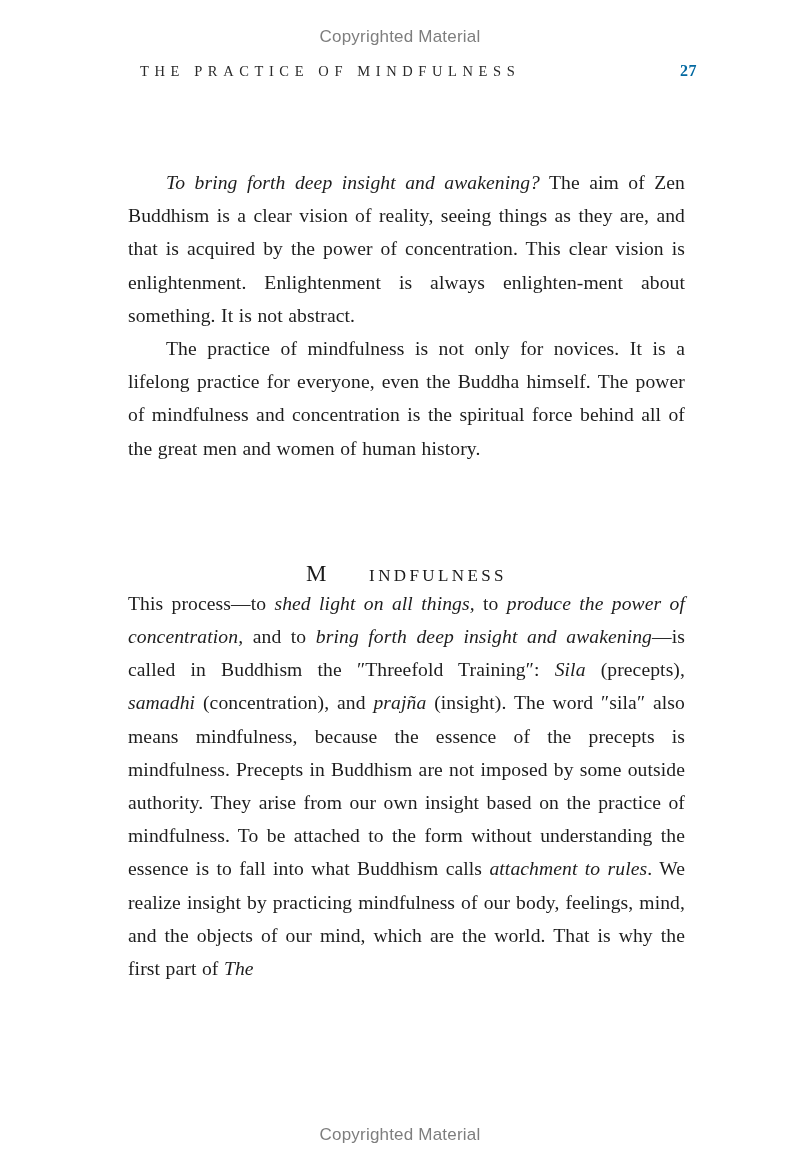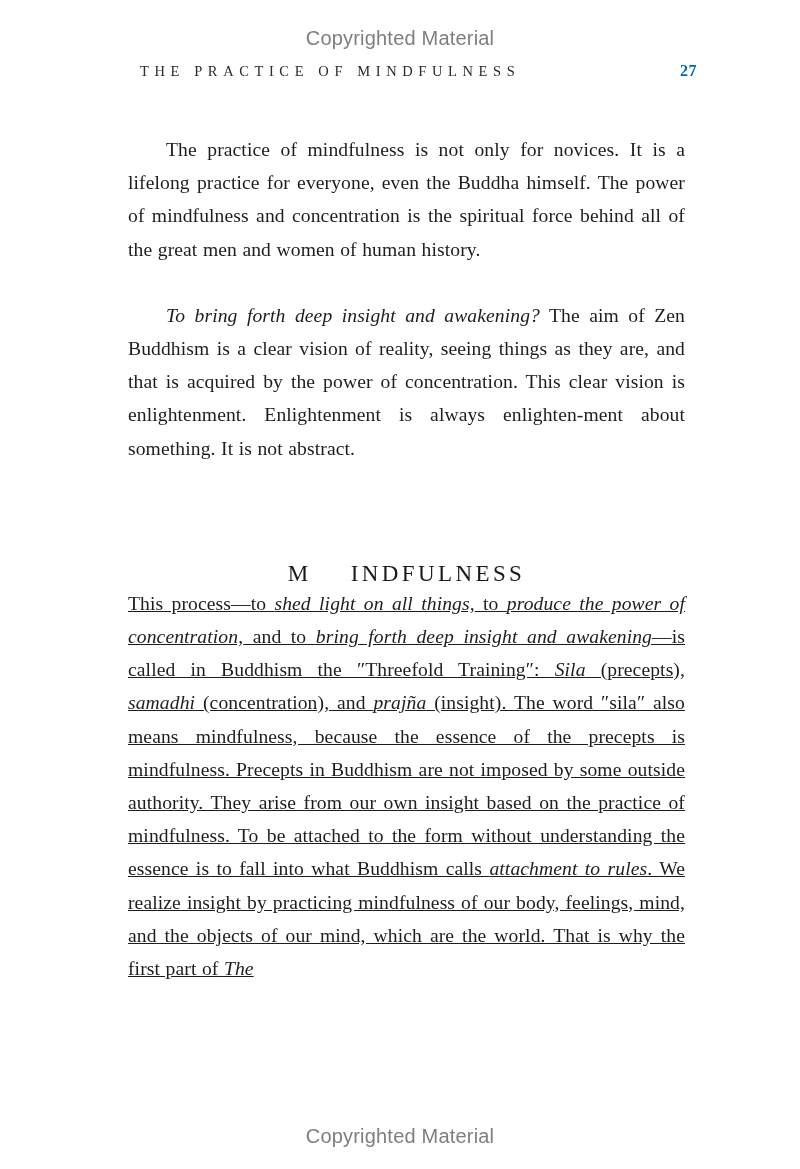--- a/index.html
+++ b/index.html
@@ -23,21 +23,21 @@
     box-sizing: border-box;
   }
 
   
   .watermark {
     position: absolute;
     left: 0;
     width: 800px;
     text-align: center;
     font-family: "Liberation Sans", "DejaVu Sans", sans-serif;
-    font-size: 20px;
+    font-size: 17px;
     letter-spacing: 0.2px;
     color: #7e7e7e;
     user-select: none;
   }
   .watermark-top { top: 27px; }
   .watermark-bottom { top: 1125px; }
 
   
   .running-head {
     position: absolute;
@@ -103,53 +103,52 @@
     letter-spacing: 3.4px;
     font-variant: small-caps;
     text-transform: lowercase;
   }
   .section-heading .cap {
     font-size: 23px;
     text-transform: uppercase;
     letter-spacing: 2.6px;
   }
   .section-heading .rest {
-    font-size: 23px;
+    font-size: 17px;
     text-transform: uppercase;
     letter-spacing: 3.4px;
     margin-left: 40px;
   }
   .heading-wrap {
     margin-top: 96px;
     margin-bottom: 0;
   }
   .after-heading {
     margin-top: 48px;
-    text-decoration: underline;
   }
 </style>
 </head>
 <body>
 
 <div class="page">
 
   <div class="watermark watermark-top">Copyrighted Material</div>
 
   <div class="running-head">
     <span class="running-title">THE PRACTICE OF MINDFULNESS</span>
     <span class="running-page">27</span>
   </div>
 
   <div class="textblock">
 
-    <p class="body indent">The practice of mindfulness is not only for novices. It is a lifelong practice for everyone, even the Buddha himself. The power of mindfulness and concentration is the spiritual force behind all of the great men and women of human history.</p>
-
     <p class="body indent gap-para">
       <i>To bring forth deep insight and awakening?</i><span> The aim of Zen Buddhism is a clear vision of reality, seeing things as they are, and that is acquired by the power of concentration. This clear vision is enlightenment. Enlightenment is always enlighten‑ment about something. It is not abstract.</span>
     </p>
+
+    <p class="body indent">The practice of mindfulness is not only for novices. It is a lifelong practice for everyone, even the Buddha himself. The power of mindfulness and concentration is the spiritual force behind all of the great men and women of human history.</p>
 
     <div class="heading-wrap">
       <h2 class="section-heading">
         <span class="cap">M</span><span class="rest">indfulness</span>
       </h2>
     </div>
 
     <p class="body after-heading">
       <span>This process—to </span><i>shed light on all things,</i><span> to </span><i>produce the power of concentration,</i><span> and to </span><i>bring forth deep insight and awakening</i><span>—is called in Buddhism the ″Threefold Training″: </span><i>Sila</i><span> (precepts), </span><i>samadhi</i><span> (concentration), and </span><i>prajña</i><span> (insight). The word ″sila″ also means mindfulness, because the essence of the precepts is mindfulness. Precepts in Buddhism are not imposed by some outside authority. They arise from our own insight based on the practice of mindfulness. To be attached to the form without understanding the essence is to fall into what Buddhism calls </span><i>attachment to rules</i><span>. We realize insight by practicing mindfulness of our body, feelings, mind, and the objects of our mind, which are the world. That is why the first part of </span><i>The</i>
     </p>

